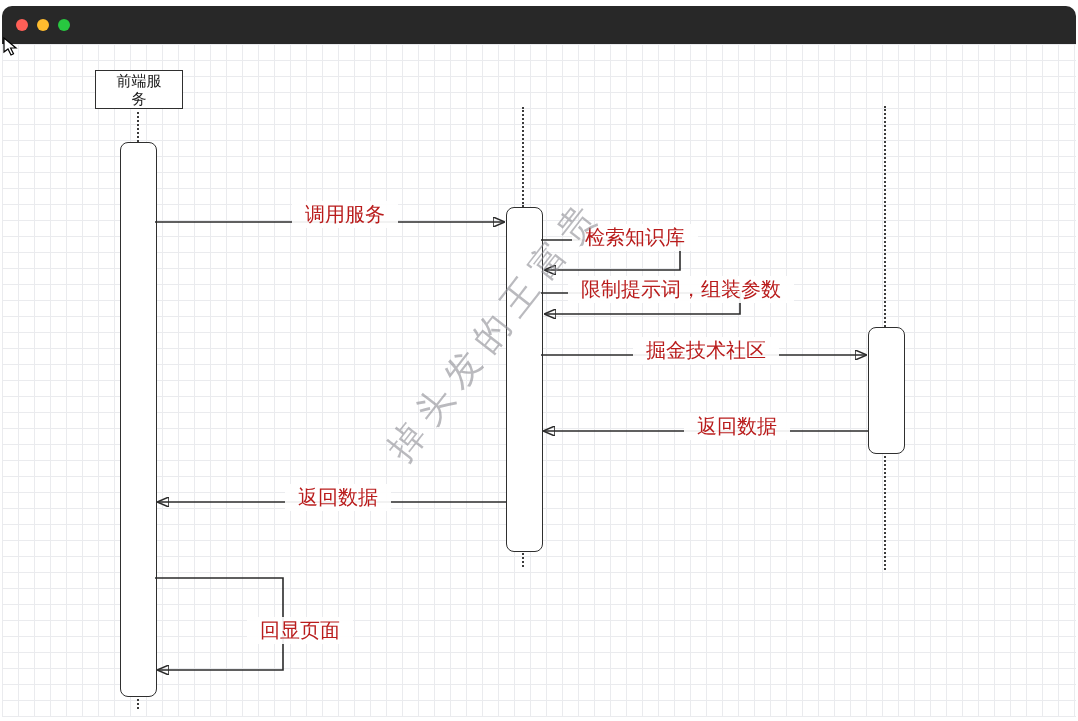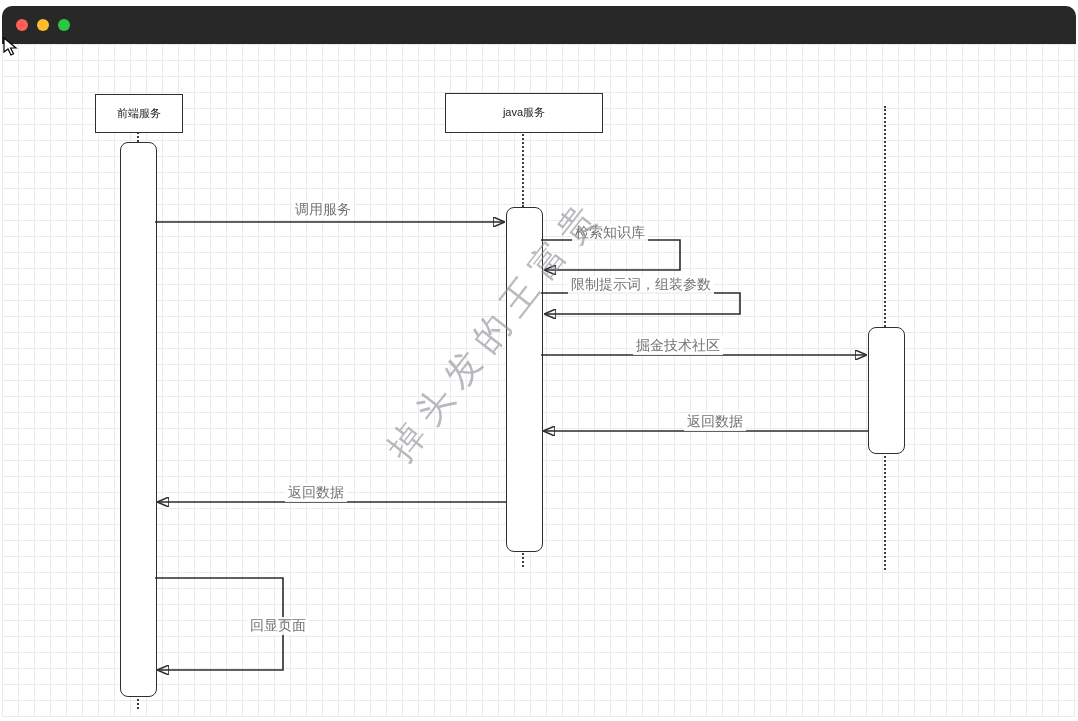--- a/index.html
+++ b/index.html
@@ -10,26 +10,26 @@
             border-radius:10px 10px 0 0;display:flex;align-items:center;padding-left:14px;}
   .lights{display:flex;gap:9px;}
   .light{width:12px;height:12px;border-radius:50%;}
   
   .canvas{position:absolute;left:2px;right:2px;top:44px;bottom:4px;background:#ffffff;
           background-image:linear-gradient(#eaebee 1px,transparent 1px),
                            linear-gradient(90deg,#eaebee 1px,transparent 1px);
           background-size:16px 16px;}
   
   .box{position:absolute;background:#fff;border:1.5px solid #2f2f2f;display:flex;
-       align-items:center;justify-content:center;font-size:11px;color:#1a1a1a;z-index:3;
-       text-align:center;line-height:1.2;margin-top:24px;}
+       align-items:center;justify-content:center;font-size:15px;color:#1a1a1a;z-index:3;
+       text-align:center;line-height:1.2;}
   .lifeline{position:absolute;width:0;border-left:2px dotted #3c3c3c;z-index:1;}
   .activation{position:absolute;background:#fff;border:1.5px solid #2f2f2f;border-radius:8px;z-index:2;}
-  .msg-label{position:absolute;font-size:14px;color:#737373;background:rgba(255,255,255,0.92);
-             padding:0 3px;z-index:4;white-space:nowrap;}
+  .msg-label{position:absolute;font-size:20px;color:#b91c1c;background:rgba(255,255,255,0.92);
+             padding:0 13px;z-index:4;white-space:nowrap;}
   svg.arrows{position:absolute;left:0;top:0;width:1078px;height:721px;z-index:3;pointer-events:none;}
   svg.arrows path{stroke:#2b2b2b;stroke-width:1.6;fill:none;}
   .wm-diagonal{position:absolute;left:310px;top:305px;width:370px;text-align:center;
                transform:rotate(-52deg);font-size:36px;letter-spacing:10px;color:#8d8d94;
                opacity:0.6;z-index:5;white-space:nowrap;}
   .wm-footer{position:absolute;left:693px;top:671px;font-size:23px;font-weight:700;
              color:#2e2e2e;z-index:5;white-space:nowrap;}
   .cursor{position:absolute;left:3px;top:37px;z-index:6;}
   .actor-label-narrow{display:inline-block;max-width:52px;}
 </style>
@@ -47,23 +47,20 @@
   </div>
 
   <div class="canvas"></div>
 
   <svg class="cursor" width="15" height="19" viewBox="0 0 15 19">
     <path d="M1,1 L1,15 L5,12 L8,18 L10.5,16.8 L7.6,11 L13,11 Z" fill="#ffffff" stroke="#000000" stroke-width="1.2"></path>
   </svg>
 
   <div class="box" style="left:95px;top:70px;width:86px;height:37px;">
     <span class="actor-label-narrow">前端服务</span>
-  </div>
-  <div class="box" style="left:445px;top:69px;width:156px;height:38px;">
-    <span>java服务</span>
   </div>
 
   <div class="lifeline" style="left:137px;top:107px;height:35px;"></div>
   <div class="lifeline" style="left:137px;top:695px;height:14px;"></div>
   <div class="lifeline" style="left:522px;top:107px;height:100px;"></div>
   <div class="lifeline" style="left:522px;top:550px;height:17px;"></div>
   <div class="lifeline" style="left:884px;top:106px;height:221px;"></div>
   <div class="lifeline" style="left:884px;top:452px;height:118px;"></div>
 
   <div class="activation" style="left:120px;top:142px;width:35px;height:553px;"></div>

